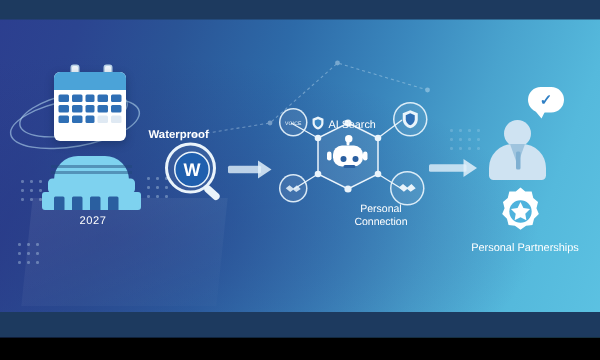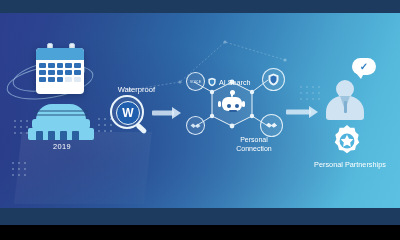--- a/index.html
+++ b/index.html
@@ -49,21 +49,21 @@
   .bld-dome{position:absolute;left:8px;top:0;width:50px;height:16px;
             background:#7ed2ef;border-radius:26px 26px 0 0;}
   .bld-line{position:absolute;left:6px;width:54px;height:1.5px;background:rgba(30,70,120,.45);}
   .bld-mid{position:absolute;left:4px;top:15px;width:58px;height:10px;background:#7ed2ef;border-radius:3px;}
   .bld-base{position:absolute;left:0;top:24px;width:66px;height:12px;background:#7ed2ef;border-radius:2px;}
   .bld-base i{position:absolute;top:3px;width:7px;height:9px;background:#2a5fa0;border-radius:1px 1px 0 0;}
   .date-text{position:absolute;left:0;top:142px;width:124px;text-align:center;color:#fff;
              font-size:7.4px;letter-spacing:.4px;line-height:10px;}
 
   
-  .wp-label{position:absolute;left:99px;top:85px;width:56px;text-align:right;color:#fff;font-size:7.6px;}
+  .wp-label{position:absolute;left:99px;top:85px;width:56px;text-align:left;color:#fff;font-size:7.6px;font-weight:bold;}
   .magnifier{position:absolute;left:110px;top:95px;width:34px;height:34px;}
   .mg-ring{position:absolute;inset:0;border:2.2px solid #eaf4fb;border-radius:50%;
            background:rgba(255,255,255,.06);}
   .mg-inner{position:absolute;left:6px;top:6px;width:22px;height:22px;border-radius:50%;
             background:#1f5fae;border:1.6px solid #eaf4fb;color:#fff;font-size:12px;font-weight:bold;
             display:flex;align-items:center;justify-content:center;}
   .mg-handle{position:absolute;left:27px;top:27px;width:12px;height:4.6px;border-radius:3px;
              background:#eaf4fb;transform:rotate(42deg);transform-origin:left center;}
   .arrow1{position:absolute;left:152px;top:108px;width:30px;height:10px;}
   .arrow2{position:absolute;left:286px;top:106px;width:34px;height:12px;}
@@ -215,21 +215,21 @@
       <div class="bld-mid"></div>
       <div class="bld-base">
         <i style="left:8px;"></i>
           <i style="left:20px;"></i>
           <i style="left:32px;"></i>
           <i style="left:44px;"></i>
       </div>
     </div>
 
     <div class="date-text">
-      <div>2019</div>
+      <div>2027</div>
     </div>
   </div>
 
   <div class="wp-label">Waterproof</div>
   <div class="magnifier">
     <div class="mg-ring"></div>
     <div class="mg-inner">W</div>
     <div class="mg-handle"></div>
   </div>
 

